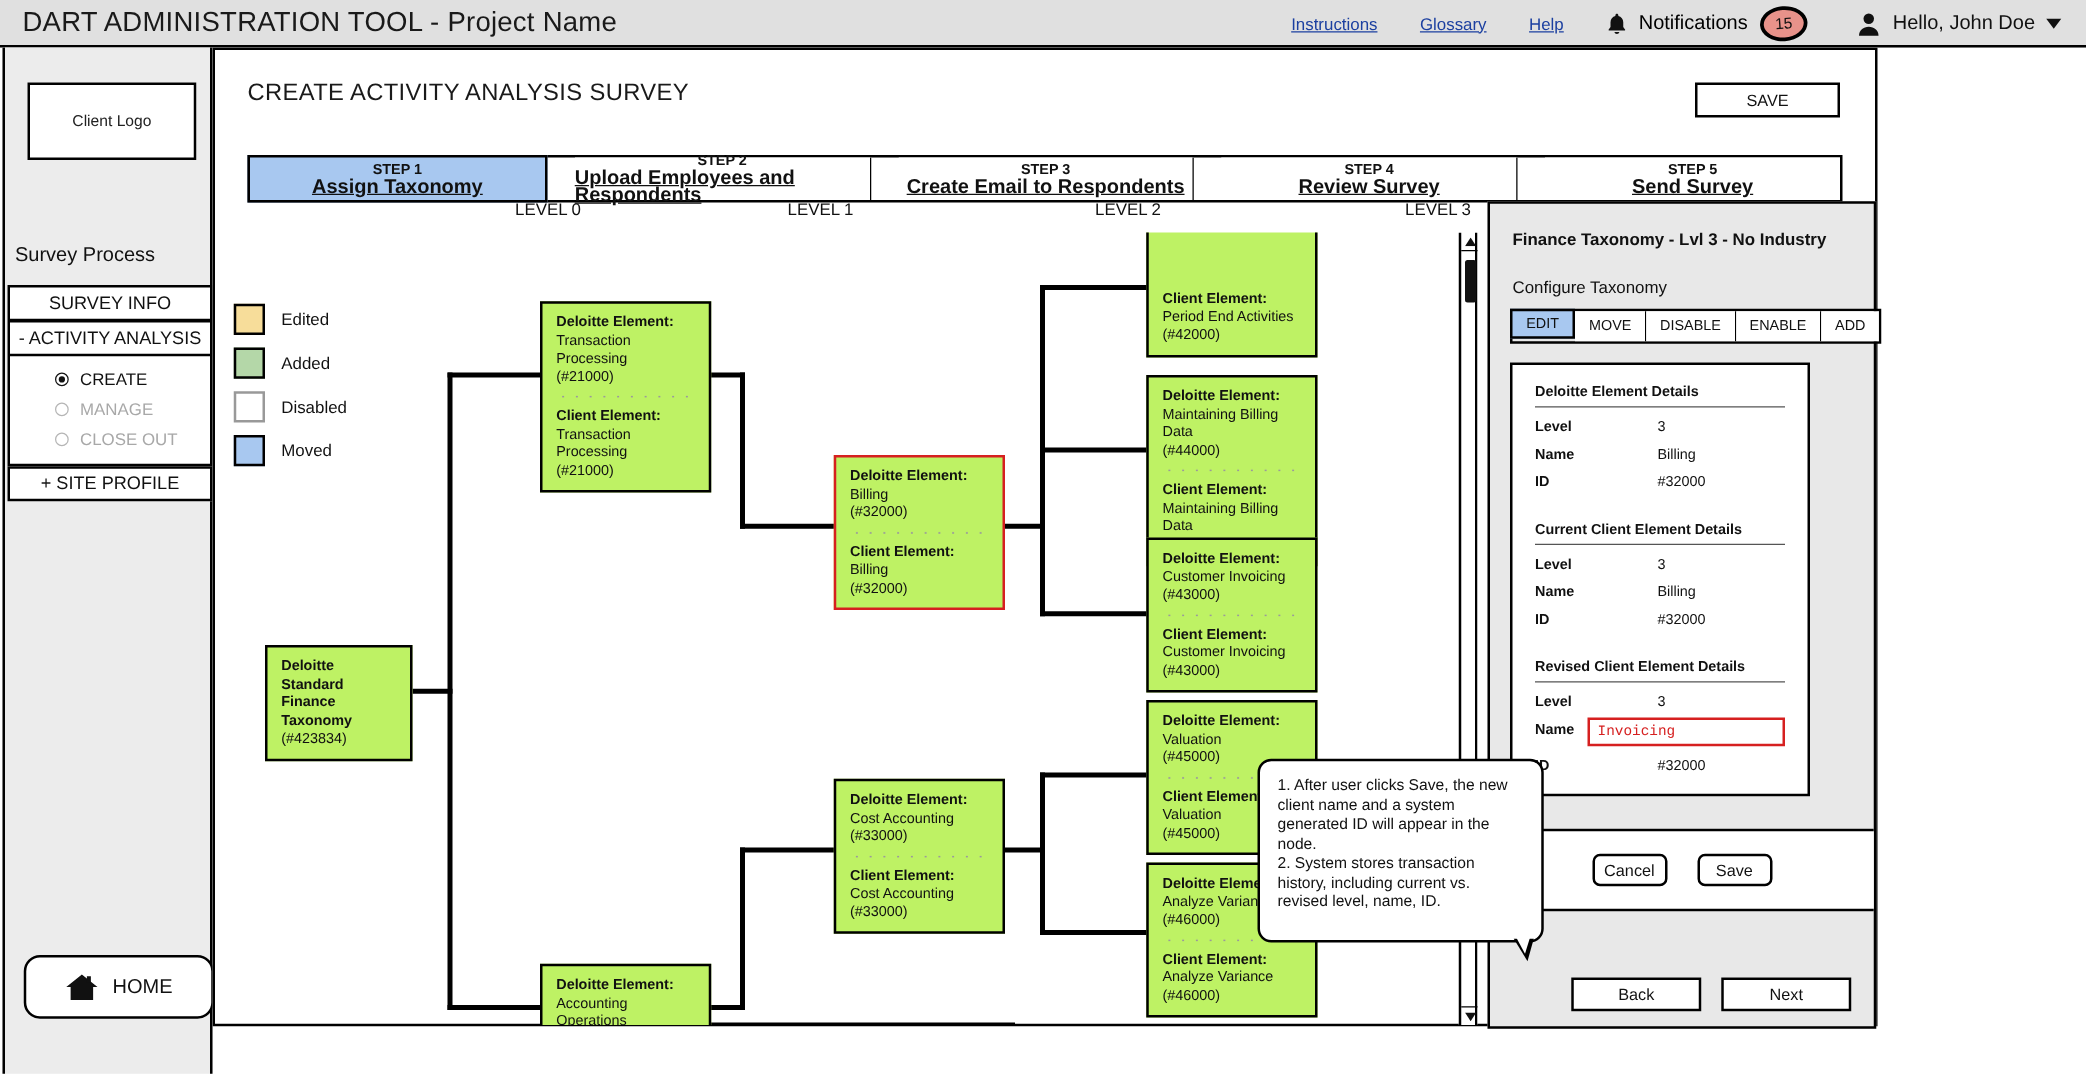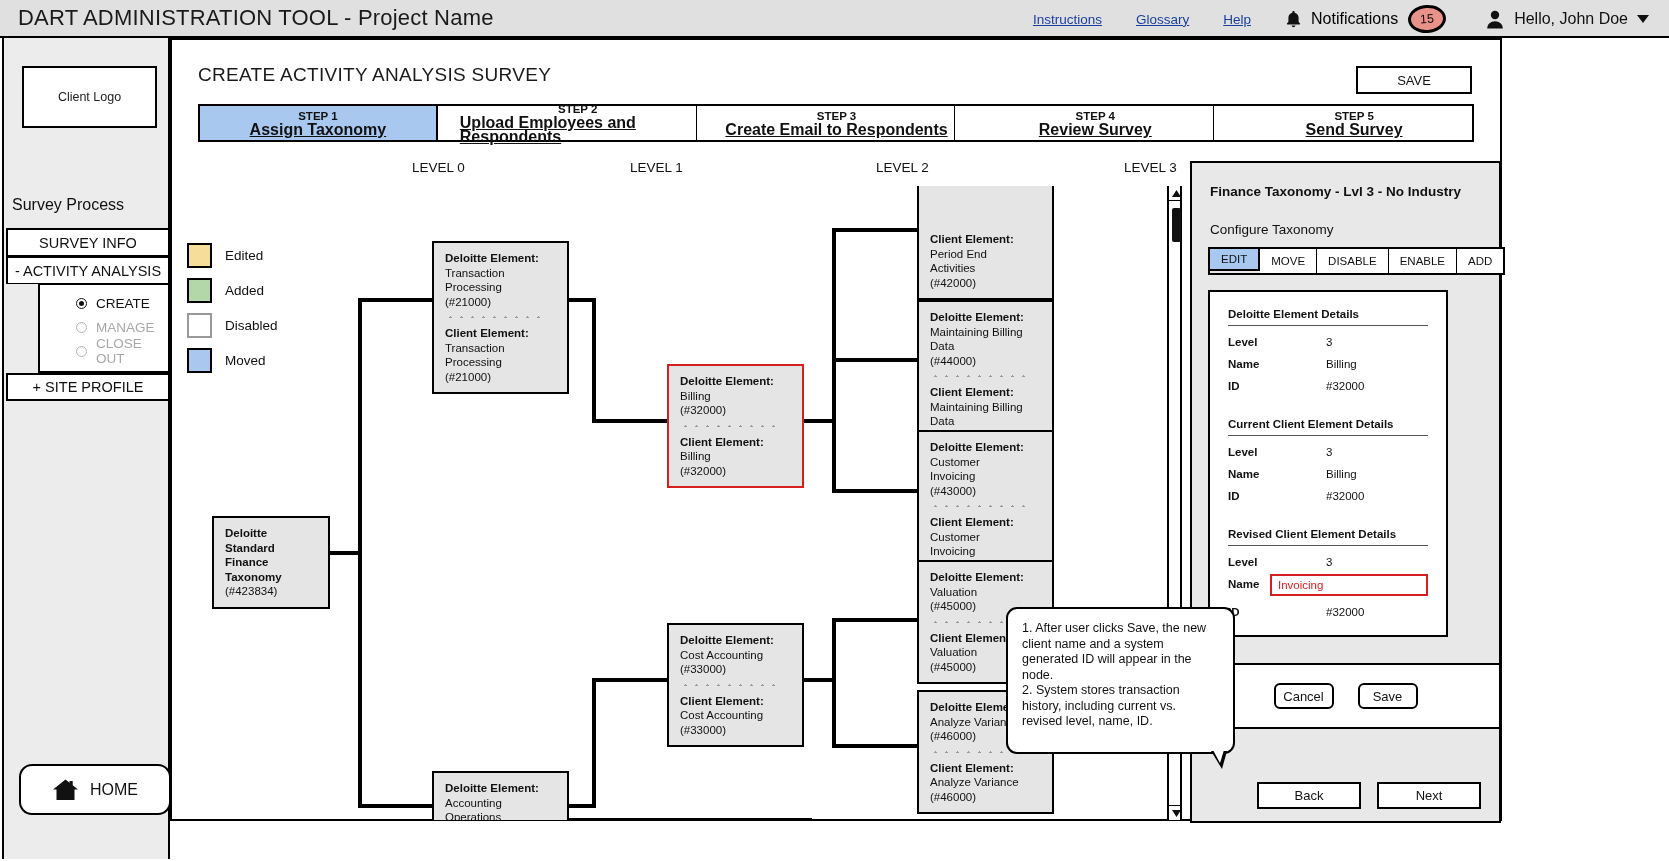--- a/index.html
+++ b/index.html
@@ -32,35 +32,35 @@
     font-size:12.5px; color:#111; transform:rotate(-4deg);
   }
   .user-wrap{ display:flex; align-items:center; margin-right:20px; }
   .user-ico{ width:18px;height:19px;margin-right:10px;display:block;}
   .user-name{ font-size:16px;color:#111; }
   .caret{ margin-left:9px; width:0;height:0;border-left:6px solid transparent;border-right:6px solid transparent;border-top:8px solid #111; }
 
   
   .sidebar{
     position:absolute; left:2px; top:38px; width:168px; height:821px;
-    background:#ececec; border-right:2px solid #000; border-left:2px solid #000;
+    background:#ececec; border-right:2px solid #000; border-left:2px solid #000;text-align:center;
   }
   .logo-box{
     position:absolute;left:18px;top:28px;width:135px;height:62px;background:#fff;
     border:2.5px solid #000; display:flex;align-items:center;justify-content:center;
     font-size:12.5px;color:#222;
   }
   .survey-process{ position:absolute; left:8px; top:158px; font-size:16px; color:#111;}
   .nav-block{ position:absolute; left:2px; top:190px; width:164px; }
   .nav-main{
     height:28px; background:#fff; border:2px solid #000; border-bottom-width:1px;
     display:flex;align-items:center;justify-content:center;
     font-size:14.5px; color:#111; cursor:pointer;
   }
-  .nav-sub-group{ background:#fff; border:2px solid #000; border-top:1px solid #000; padding:6px 0 8px 0;margin-left:32px; }
+  .nav-sub-group{ background:#fff; border:2px solid #000; border-top:1px solid #000; padding:6px 0 8px 0; }
   .nav-sub{
     display:flex;align-items:center; padding-left:36px; height:24px;
     font-size:13.5px; color:#111; cursor:pointer;
   }
   .nav-sub.disabled{ color:#a8a8a8; }
   .radio{ width:11px;height:11px;border-radius:50%;border:1.6px solid #111;margin-right:9px;position:relative;flex:none;}
   .radio.on::after{content:"";position:absolute;left:2px;top:2px;width:5px;height:5px;border-radius:50%;background:#111;}
   .radio.off{border-color:#b5b5b5;}
   .site-profile{
     margin-top:0px; height:28px; background:#fff; border:2px solid #000;
@@ -77,37 +77,37 @@
   .main{
     position:absolute; left:170px; top:38px; width:1332px; height:783px;
     background:#fff; border:2.5px solid #000;
   }
   .page-title{ position:absolute; left:26px; top:24px; font-size:19px; color:#1a1a1a; letter-spacing:.3px;}
   .save-top{
     position:absolute; right:28px; top:26px; width:116px;height:28px; background:#fff;
     border:2px solid #000; display:flex;align-items:center;justify-content:center;
     font-size:13px; color:#111; cursor:pointer;
   }
-  .steps{ position:absolute; left:26px; top:64px; width:1276px; height:38px; display:flex; border:2px solid #000;gap:22px;}
+  .steps{ position:absolute; left:26px; top:84px; width:1276px; height:38px; display:flex; border:2px solid #000;gap:22px;}
   .step{
     flex:1; border-right:1.5px solid #000; background:#fff;
     display:flex;flex-direction:column;align-items:center;justify-content:center;cursor:pointer;
   }
   .step:last-child{border-right:none;}
   .step.active{ background:#a8c8f0; border:2.5px solid #000; margin:-2px 0 -2px -2px; }
   .step-n{font-size:11.5px;font-weight:bold;color:#111;line-height:14px;}
   .step-l{font-size:16px;font-weight:bold;color:#111;line-height:14px;text-decoration:underline;}
 
   .levels{ position:absolute; left:10px; top:120px; width:1180px; height:26px; }
   .lvl{ position:absolute; font-size:13.5px; color:#111; }
 
   
   .canvas{ position:absolute; left:10px; top:146px; width:1000px; height:634px; overflow:hidden;}
   .node{
-    position:absolute; background:#e5e5e5; border:2.5px solid #000; padding:8px 27px 8px 11px;
+    position:absolute; background:#bef264; border:2.5px solid #000; padding:8px 12px 8px 11px;
     font-size:11.5px; line-height:14.5px; color:#111; cursor:pointer;
   }
   .node.sel{ border-color:#d62020; }
   .node .lbl{ font-weight:bold; }
   .node .dots{
     height:2px; margin:7px 0 8px 0;
     background-image: radial-gradient(circle, #9a9a9a 1.1px, transparent 1.2px);
     background-size: 11px 3px; background-repeat: repeat-x;
   }
   .edge{ position:absolute; background:#000; }
@@ -146,21 +146,21 @@
     position:absolute; left:16px; top:127px; width:240px; height:347px;
     background:#fff; border:2.5px solid #000; padding:16px 18px 0 18px; overflow:hidden;
   }
   .sec-h{ font-size:11.5px; font-weight:bold; color:#111; padding-bottom:5px; border-bottom:1.8px solid #555; }
   .frow{ display:flex; margin-top:10px; font-size:11.5px; color:#111;}
   .fk{ width:98px; font-weight:bold; }
   .fv{ color:#111; }
   .sec-sp{ height:26px; }
   .redinput{
     border:2px solid #d62020; color:#d62020; font-size:11.5px;
-    padding:3px 6px; width:158px; margin-top:-4px; background:#fff;
+    padding:3px 6px; width:158px; margin-top:-4px; background:#fff;font-family:Liberation Mono, monospace;
   }
   .rp-actions{ position:absolute; left:0; top:500px; width:100%; height:66px; border-top:2.5px solid #000; border-bottom:2.5px solid #000; background:#fff; display:flex;align-items:center;justify-content:center;gap:24px;}
   .rp-btn{ width:60px;height:26px;background:#fff;border:2px solid #000;border-radius:6px;display:flex;align-items:center;justify-content:center;font-size:13px;color:#111;cursor:pointer;}
 
   
   .botnav{ position:absolute; right:18px; bottom:12px; display:flex; gap:16px;}
   .nav-btn{ width:104px;height:27px;background:#fff;border:2px solid #000;display:flex;align-items:center;justify-content:center;font-size:13px;color:#111;cursor:pointer;}
 
   
   .callout{

